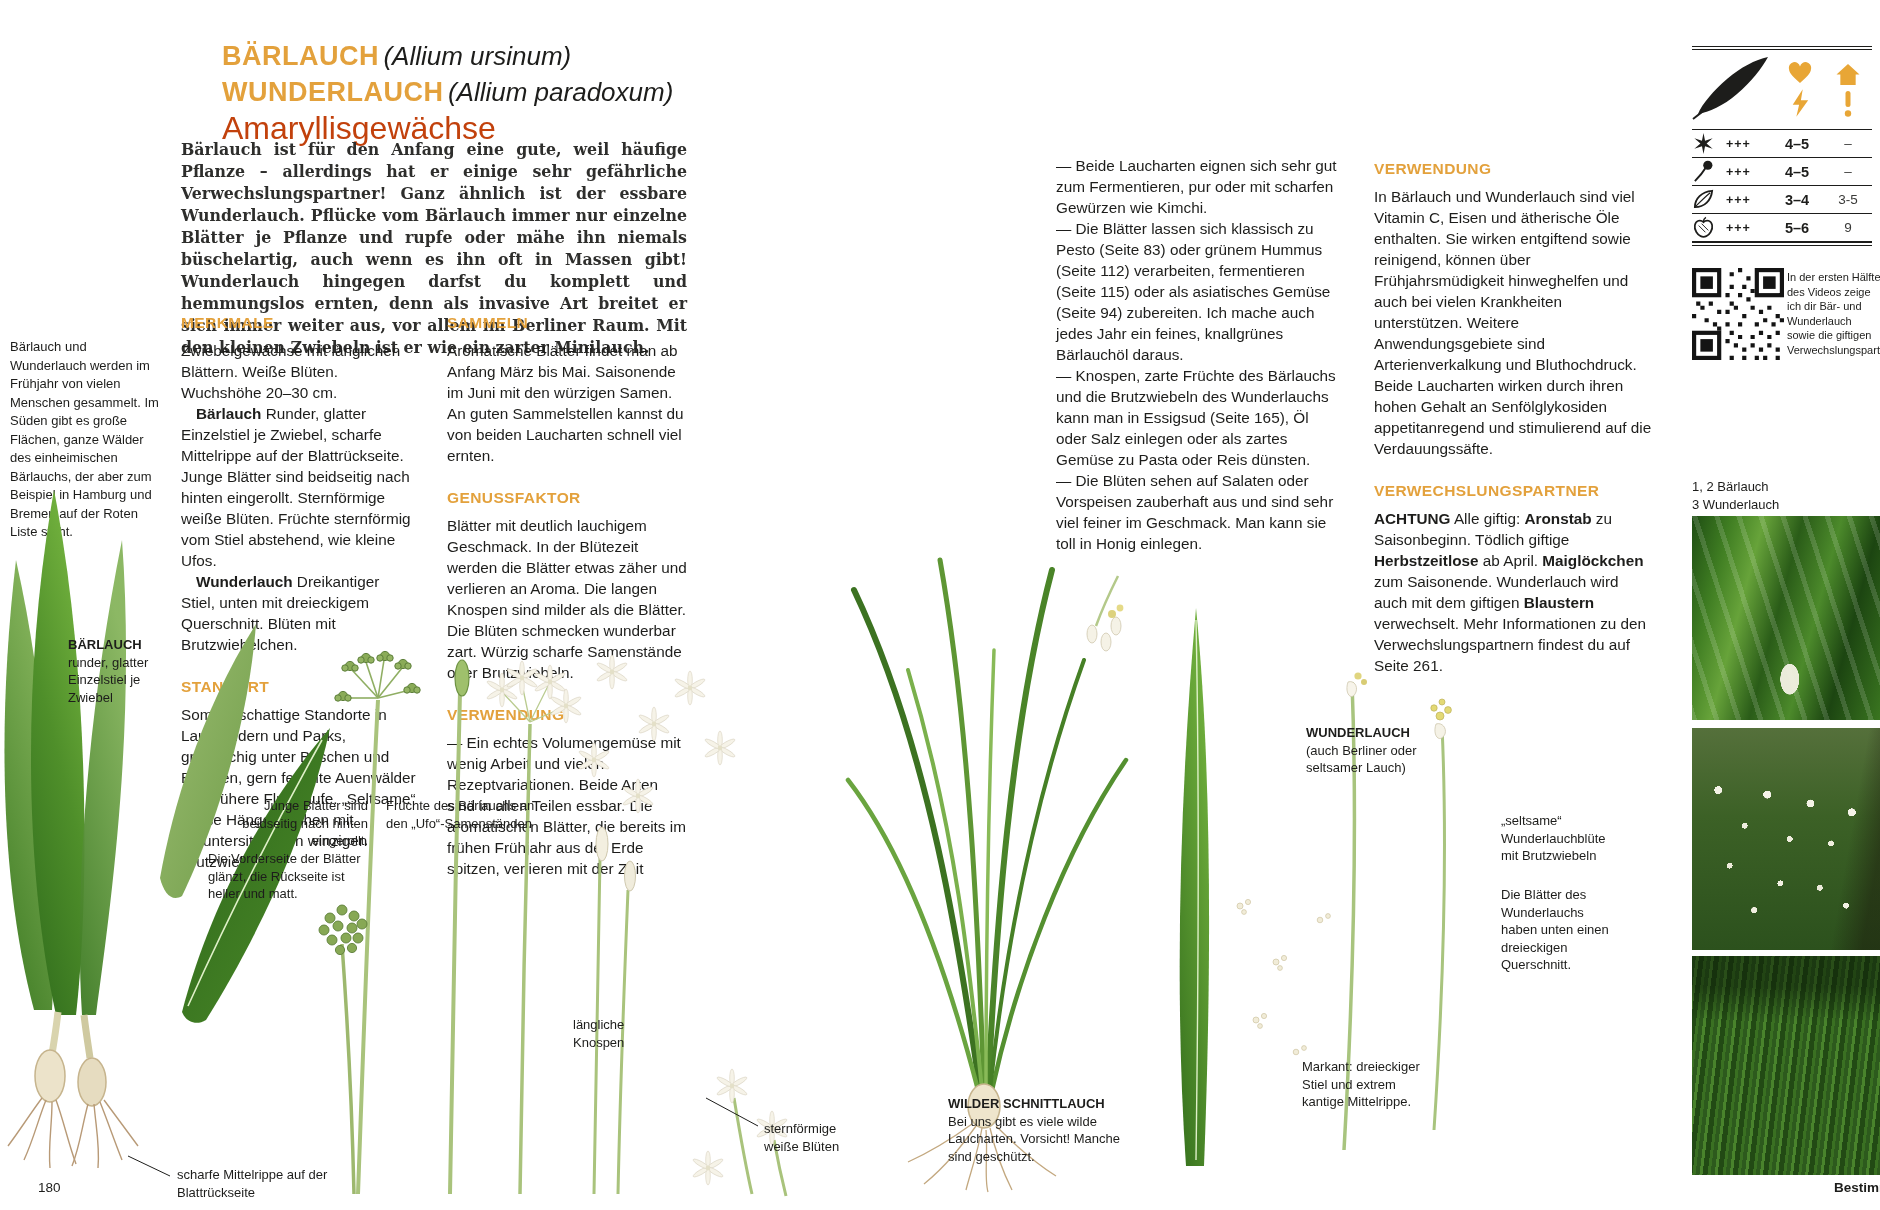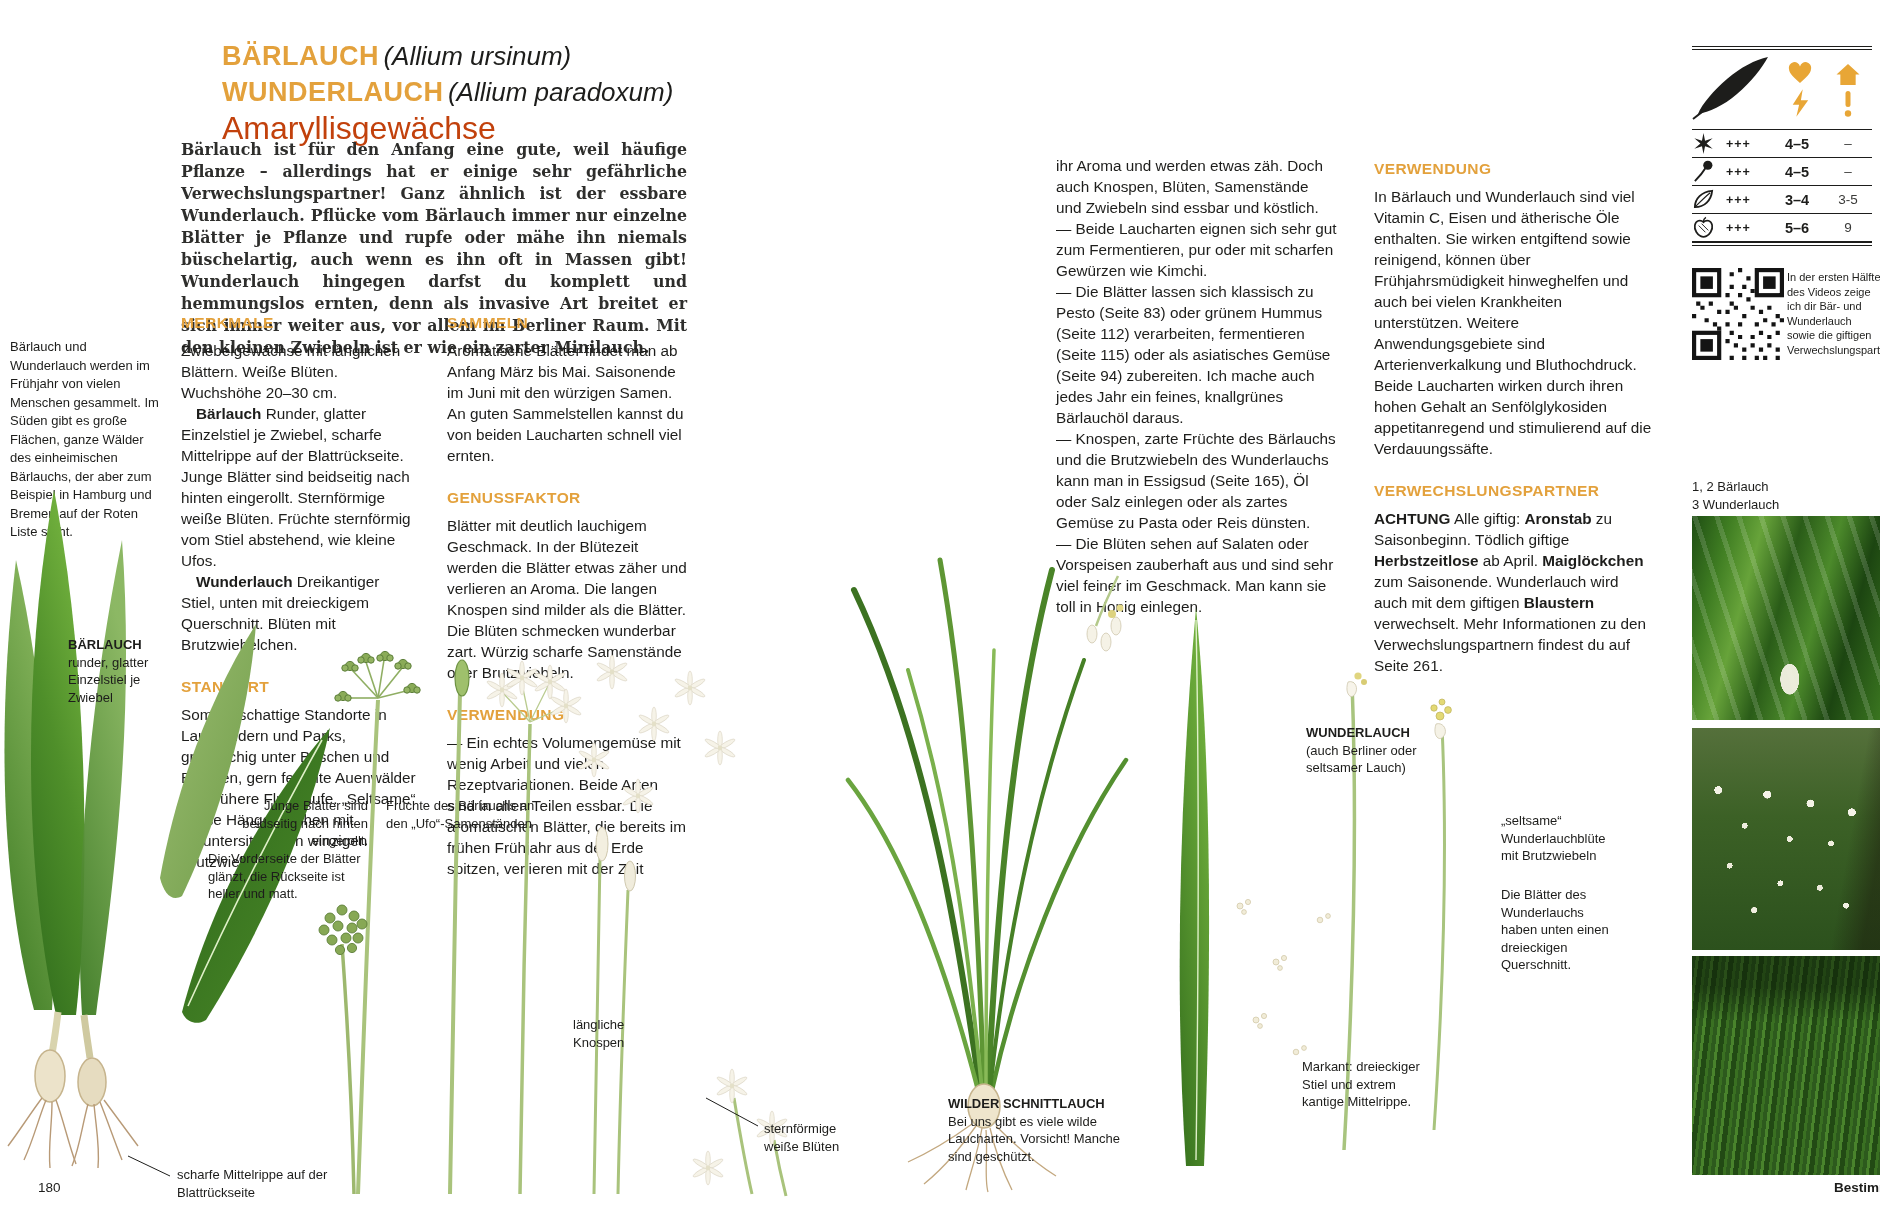--- a/index.html
+++ b/index.html
@@ -130,21 +130,20 @@
       <h3 class="sec-h">GENUSSFAKTOR</h3>
       <p class="p">Blätter mit deutlich lauchigem Geschmack. In der Blütezeit werden die Blätter etwas zäher und verlieren an Aroma. Die langen Knospen sind milder als die Blätter. Die Blüten schmecken wunderbar zart. Würzig scharfe Samenstände oder Brutzwiebeln.</p>
     </div>
     <div class="sec">
       <h3 class="sec-h">VERWENDUNG</h3>
       <p class="p">— Ein echtes Volumengemüse mit wenig Arbeit und vielen Rezeptvariationen. Beide Arten sind in allen Teilen essbar. Die aromatischen Blätter, die bereits im frühen Frühjahr aus der Erde spitzen, verlieren mit der Zeit</p>
     </div>
   </div>
 
   <div class="col col3">
-    <p class="p">ihr Aroma und werden etwas zäh. Doch auch Knospen, Blüten, Samenstände und Zwiebeln sind essbar und köstlich.</p>
     <p class="p">— Beide Laucharten eignen sich sehr gut zum Fermentieren, pur oder mit scharfen Gewürzen wie Kimchi.</p>
     <p class="p">— Die Blätter lassen sich klassisch zu Pesto (Seite 83) oder grünem Hummus (Seite 112) verarbeiten, fermentieren (Seite 115) oder als asiatisches Gemüse (Seite 94) zubereiten. Ich mache auch jedes Jahr ein feines, knallgrünes Bärlauchöl daraus.</p>
     <p class="p">— Knospen, zarte Früchte des Bärlauchs und die Brutzwiebeln des Wunderlauchs kann man in Essigsud (Seite 165), Öl oder Salz einlegen oder als zartes Gemüse zu Pasta oder Reis dünsten.</p>
     <p class="p">— Die Blüten sehen auf Salaten oder Vorspeisen zauberhaft aus und sind sehr viel feiner im Geschmack. Man kann sie toll in Honig einlegen.</p>
   </div>
 
   <div class="col col4">
     <div class="sec">
       <h3 class="sec-h">VERWENDUNG</h3>
       <p class="p">In Bärlauch und Wunderlauch sind viel Vitamin C, Eisen und ätherische Öle enthalten. Sie wirken entgiftend sowie reinigend, können über Frühjahrsmüdigkeit hinweghelfen und auch bei vielen Krankheiten unterstützen. Weitere Anwendungsgebiete sind Arterienverkalkung und Bluthochdruck. Beide Laucharten wirken durch ihren hohen Gehalt an Senfölglykosiden appetitanregend und stimulierend auf die Verdauungssäfte.</p>

